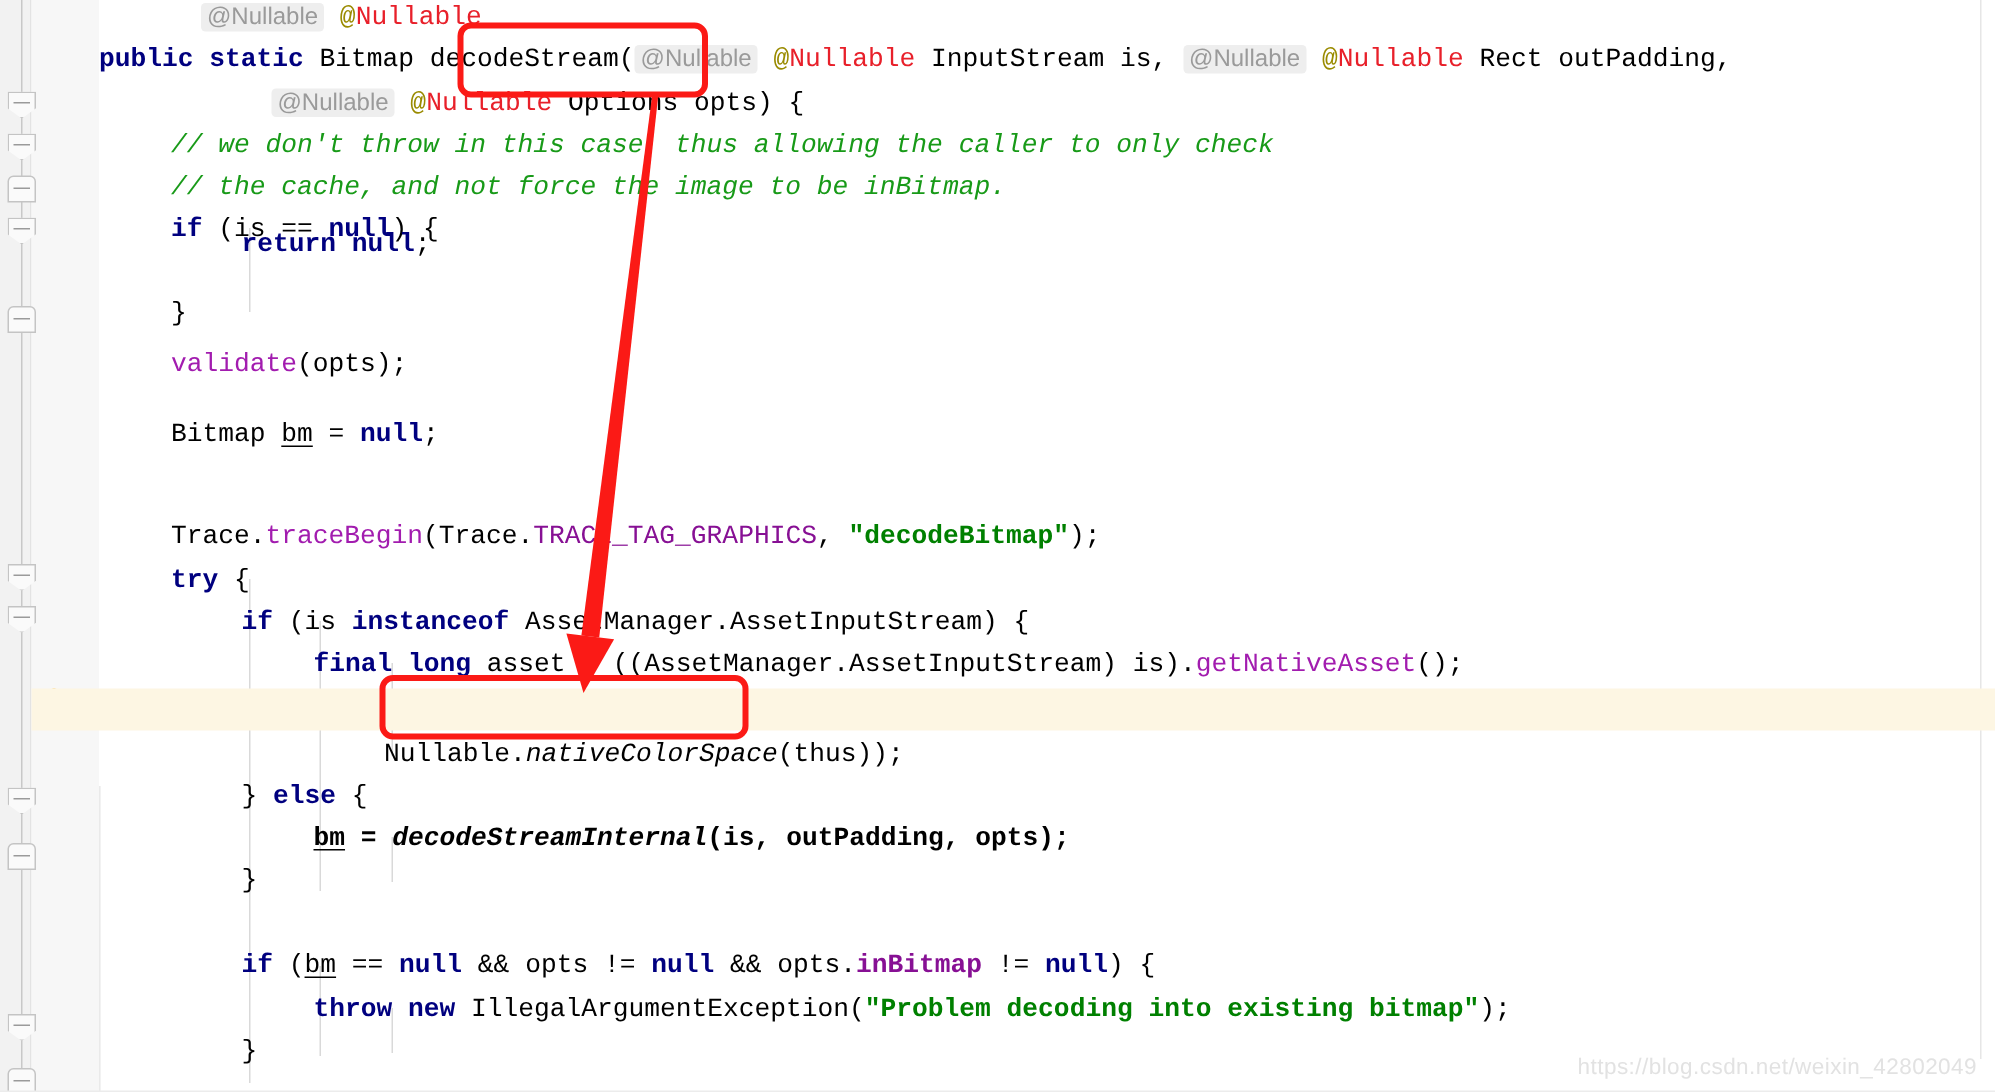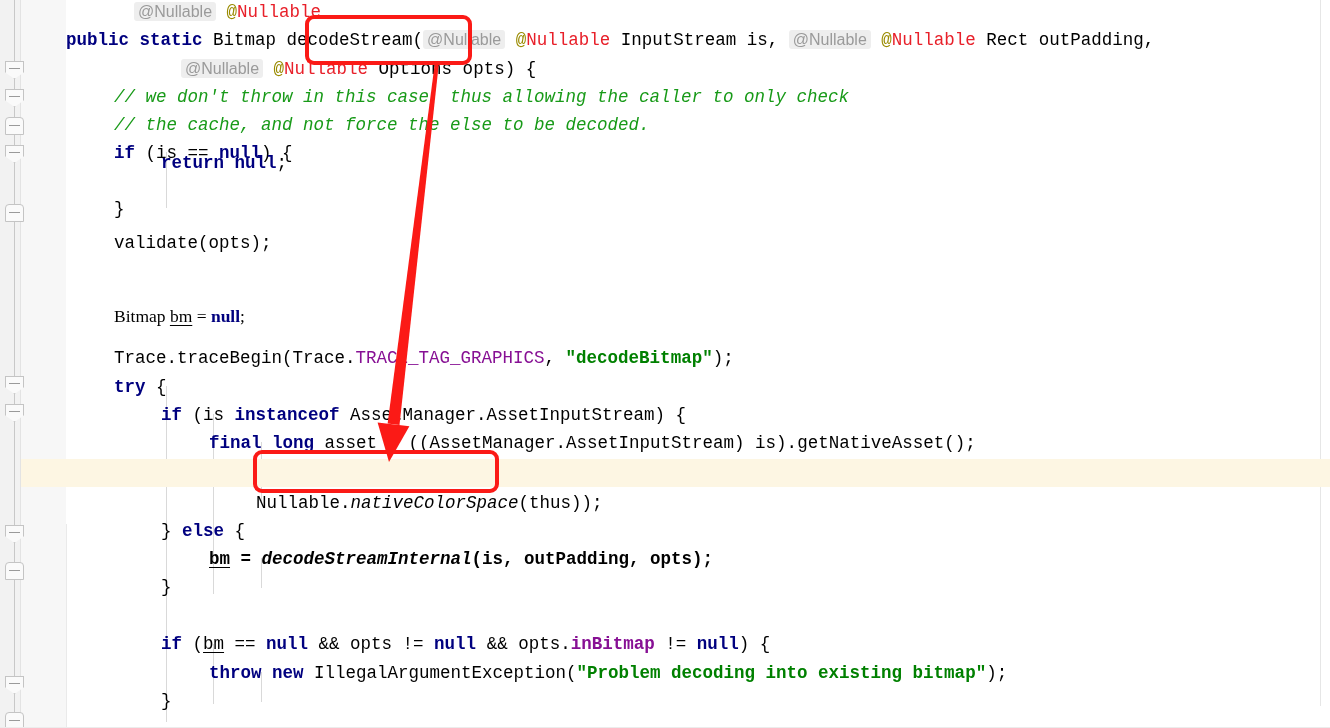--- a/index.html
+++ b/index.html
@@ -32,21 +32,21 @@
   .rightmargin{position:absolute;left:1254px;top:0;width:1px;height:706px;background:#e6e6e6;}
   .hl-line{position:absolute;left:0;right:0;height:28px;background:#fdf6e3;}
   .hl-line.g{position:absolute;left:21px;width:1309px;}
 
   .code{position:absolute;left:0;top:0;width:100%;}
   .ln{position:absolute;left:0;height:28px;line-height:28px;white-space:pre;font-size:17.5px;letter-spacing:0px;color:#000000;}
 
   .kw{color:#00007f;font-weight:bold;}
   .cm{color:#189a18;font-style:italic;}
   .st{color:#008000;font-weight:bold;}
-  .mt{color:#000000;}
+  .mt{color:#a21caf;}
   .cn{color:#871094;}
   .cnb{color:#871094;font-weight:bold;}
   .it{font-style:italic;}
   .pl{color:#000000;}
   .ul{text-decoration:underline;text-underline-offset:3px;}
   .ann{color:#e8202a;}
   .annat{color:#9a8b00;}
   .hint{color:#9a9a9a;background:#eeeeee;border-radius:3px;padding:1px 4px;font-size:16px;font-family:"Liberation Sans",sans-serif;}
   .sel{background:#d7d9f7;}
 
@@ -98,26 +98,26 @@
         <div class="ig" style="left: 147px; top: 644px; height: 60px;"></div>
         <div class="ig" style="left: 195px; top: 442px; height: 62px;"></div>
         <div class="ig" style="left: 195px; top: 558px; height: 30px;"></div>
         <div class="ig" style="left: 195px; top: 672px; height: 30px;"></div>
       </div>
     <div class="code" id="code">
         <div class="ln" style="top: -2px; padding-left: 68px;"><span class="hint">@Nullable</span><span class="pl"> </span><span class="annat">@</span><span class="ann">Nullable</span></div>
         <div class="ln" style="top: 26px; padding-left: 0px;"><span class="kw">public static </span><span class="pl">Bitmap decodeStream(</span><span class="hint">@Nullable</span><span class="pl"> </span><span class="annat">@</span><span class="ann">Nullable</span><span class="pl"> InputStream is, </span><span class="hint">@Nullable</span><span class="pl"> </span><span class="annat">@</span><span class="ann">Nullable</span><span class="pl"> Rect outPadding,</span></div>
         <div class="ln" style="top: 55px; padding-left: 115px;"><span class="hint">@Nullable</span><span class="pl"> </span><span class="annat">@</span><span class="ann">Nullable</span><span class="pl"> Options opts) {</span></div>
         <div class="ln" style="top: 83px; padding-left: 48px;"><span class="cm">// we don't throw in this case, thus allowing the caller to only check</span></div>
-        <div class="ln" style="top: 111px; padding-left: 48px;"><span class="cm">// the cache, and not force the else to be decoded.</span></div>
+        <div class="ln" style="top: 111px; padding-left: 48px;"><span class="cm">// the cache, and not force the image to be inBitmap.</span></div>
         <div class="ln" style="top: 139px; padding-left: 48px;"><span class="kw">if</span><span class="pl"> (is == </span><span class="kw">null</span><span class="pl">) {</span></div>
         <div class="ln" style="top: 149px; padding-left: 95px;"><span class="kw">return null</span><span class="pl">;</span></div>
         <div class="ln" style="top: 195px; padding-left: 48px;"><span class="pl">}</span></div>
         <div class="ln" style="top: 229px; padding-left: 48px;"><span class="mt">validate</span><span class="pl">(opts);</span></div>
-        <div class="ln" style="top: 302px; padding-left: 48px; font-family: Liberation Serif, serif;"><span class="pl">Bitmap </span><span class="ul">bm</span><span class="pl"> = </span><span class="kw">null</span><span class="pl">;</span></div>
+        <div class="ln" style="top: 276px; padding-left: 48px;"><span class="pl">Bitmap </span><span class="ul">bm</span><span class="pl"> = </span><span class="kw">null</span><span class="pl">;</span></div>
         <div class="ln" style="top: 344px; padding-left: 48px;"><span class="pl">Trace.</span><span class="mt">traceBegin</span><span class="pl">(Trace.</span><span class="cn">TRACE_TAG_GRAPHICS</span><span class="pl">, </span><span class="st">"decodeBitmap"</span><span class="pl">);</span></div>
         <div class="ln" style="top: 373px; padding-left: 48px;"><span class="kw">try</span><span class="pl"> {</span></div>
         <div class="ln" style="top: 401px; padding-left: 95px;"><span class="kw">if</span><span class="pl"> (is </span><span class="kw">instanceof</span><span class="pl"> AssetManager.AssetInputStream) {</span></div>
         <div class="ln" style="top: 429px; padding-left: 143px;"><span class="kw">final long</span><span class="pl"> asset = ((AssetManager.AssetInputStream) is).</span><span class="mt">getNativeAsset</span><span class="pl">();</span></div>
         <div class="ln" style="top: 457px; padding-left: 143px;"><span class="ul">bm</span><span class="pl"> = </span><span class="sel it">nativeDecodeAsset</span><span class="pl">(asset, outPadding, opts, Options.</span><span class="it">nativeInBitmap</span><span class="pl">(opts),</span></div>
         <div class="ln" style="top: 489px; padding-left: 190px;"><span class="pl">Nullable.</span><span class="it">nativeColorSpace</span><span class="pl">(thus));</span></div>
         <div class="ln" style="top: 517px; padding-left: 95px;"><span class="pl">} </span><span class="kw">else</span><span class="pl"> {</span></div>
         <div class="ln" style="top: 545px; padding-left: 143px; font-weight: bold;"><span class="ul">bm</span><span class="pl"> = </span><span class="it">decodeStreamInternal</span><span class="pl">(is, outPadding, opts);</span></div>
         <div class="ln" style="top: 573px; padding-left: 95px;"><span class="pl">}</span></div>
         <div class="ln" style="top: 630px; padding-left: 95px;"><span class="kw">if</span><span class="pl"> (</span><span class="ul">bm</span><span class="pl"> == </span><span class="kw">null</span><span class="pl"> &amp;&amp; opts != </span><span class="kw">null</span><span class="pl"> &amp;&amp; opts.</span><span class="cnb">inBitmap</span><span class="pl"> != </span><span class="kw">null</span><span class="pl">) {</span></div>
@@ -135,13 +135,14 @@
       </linearGradient>
     </defs>
     <polygon id="arrowshaft" points="435.0,61.8 387.6,423.6 399.5,425.0 439.0,62.2" fill="#fb1a16"></polygon>
     <polygon id="arrowhead" points="389.0,462.0 377.6,422.4 409.4,426.2" fill="#fb1a16"></polygon>
   </svg>
 
   <div class="redbox" id="boxTop" style="left: 305px; top: 15px; width: 167px; height: 50px; border-color: rgb(251, 26, 22);"></div>
   <div class="redbox" id="boxBottom" style="left: 253px; top: 450px; width: 246px; height: 43px; border-color: rgb(251, 26, 22);"></div>
 
   <div class="botline"></div>
+  <div class="watermark">https://blog.csdn.net/weixin_42802049</div>
 </div>
 
 </body></html>

